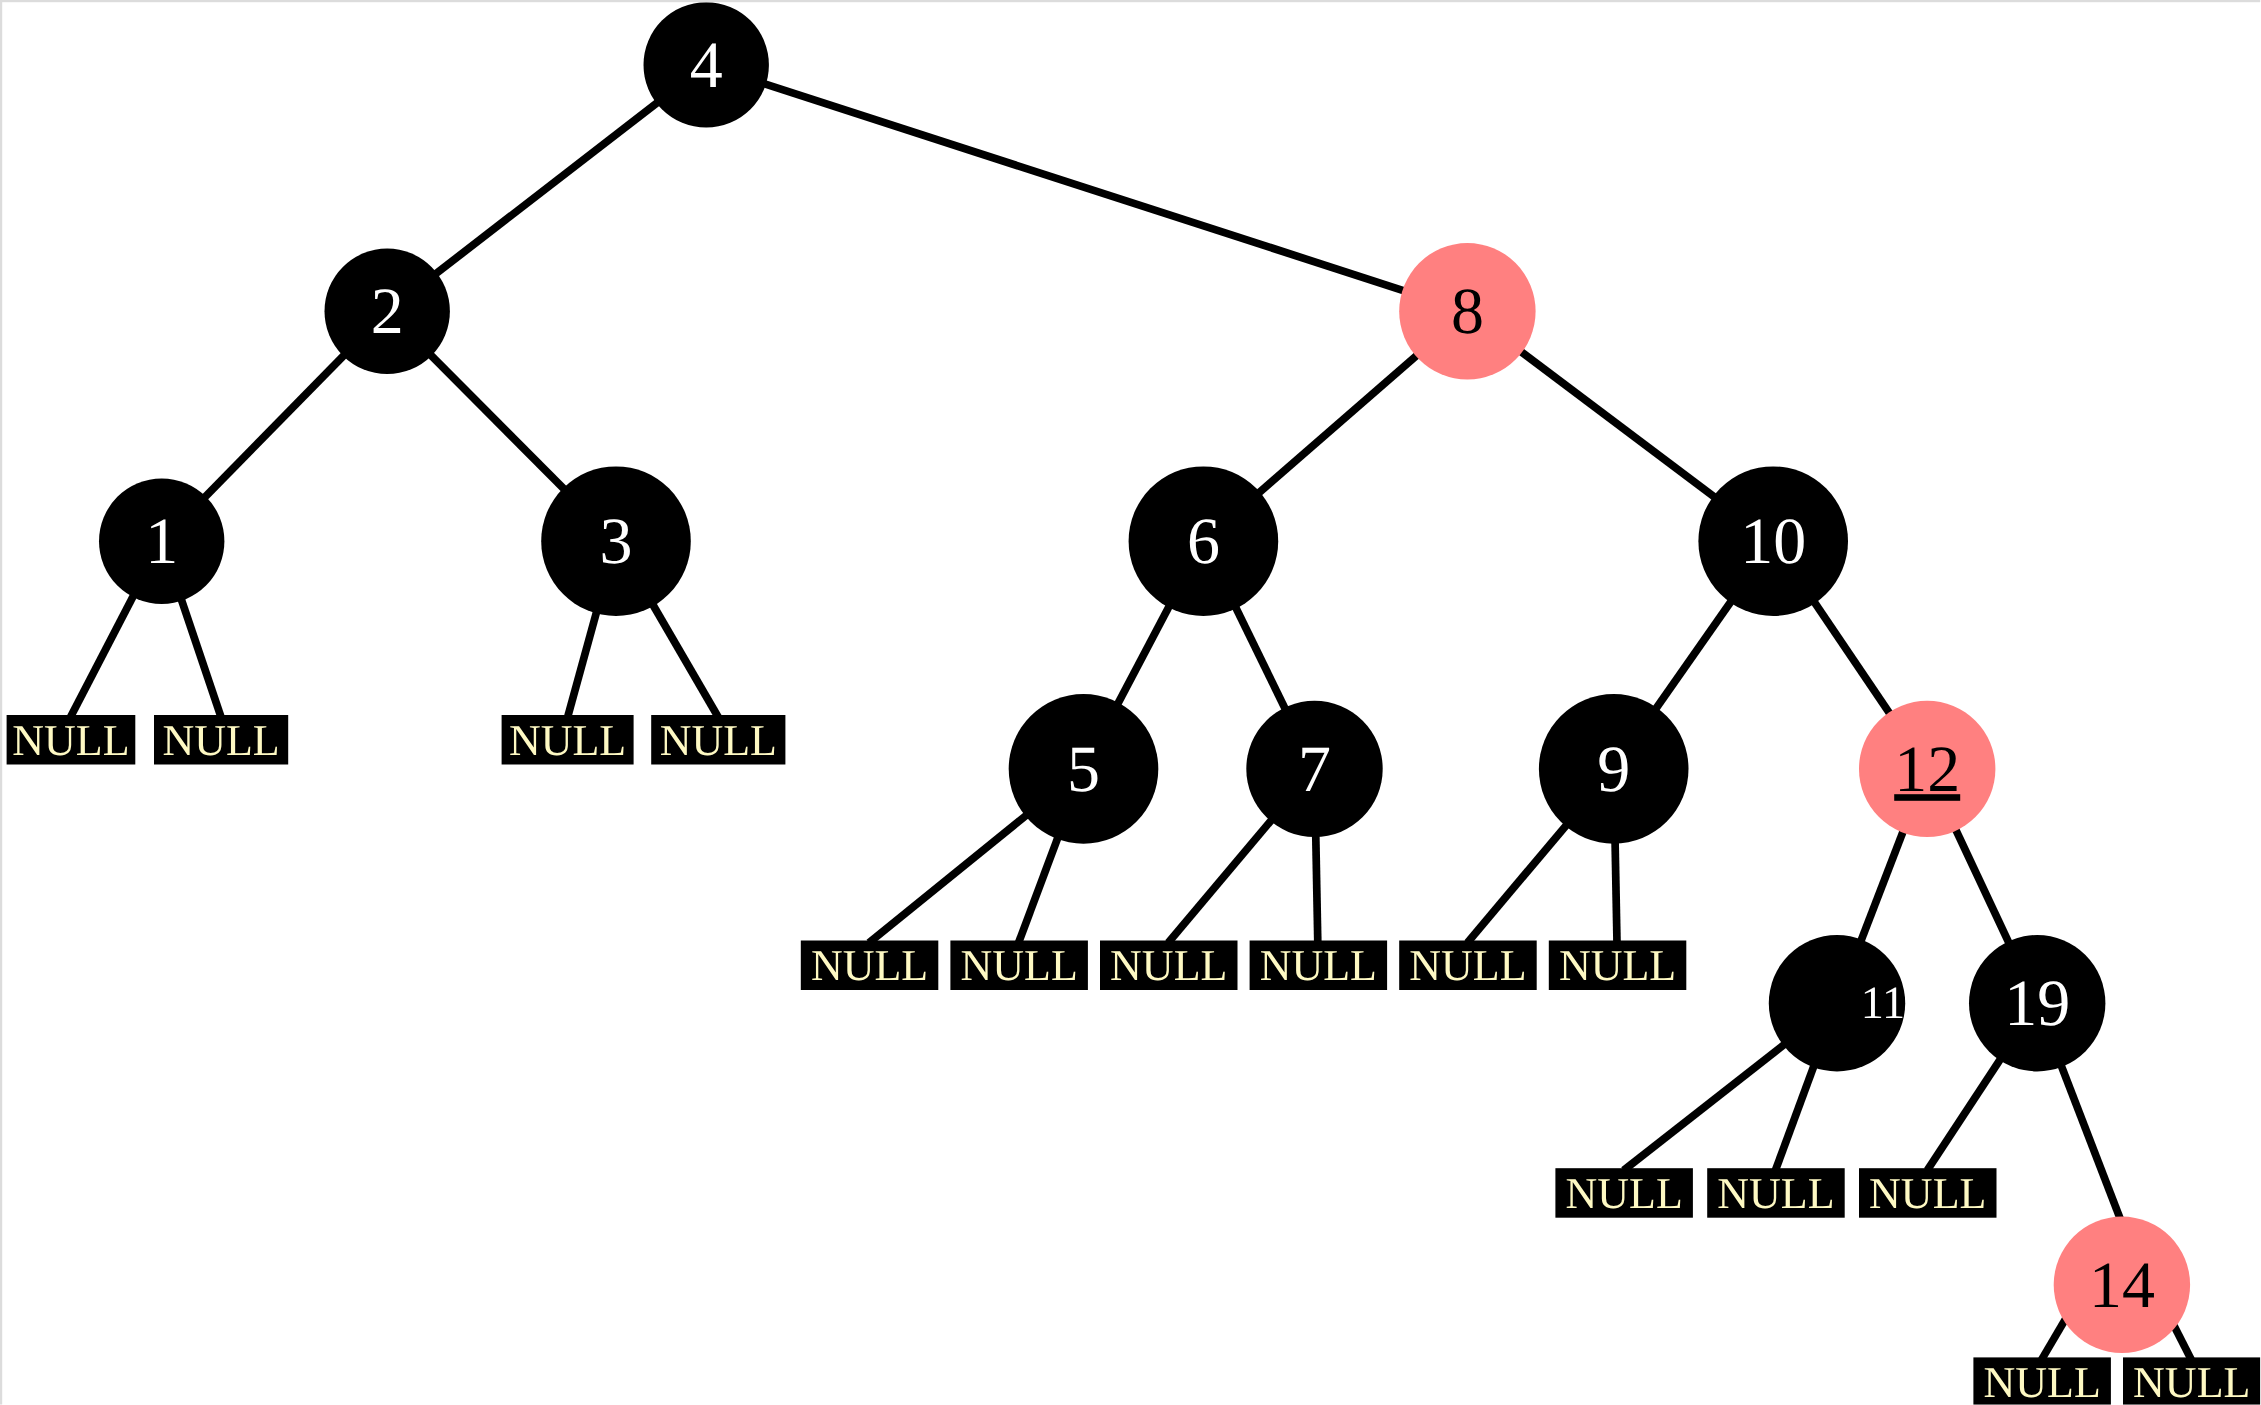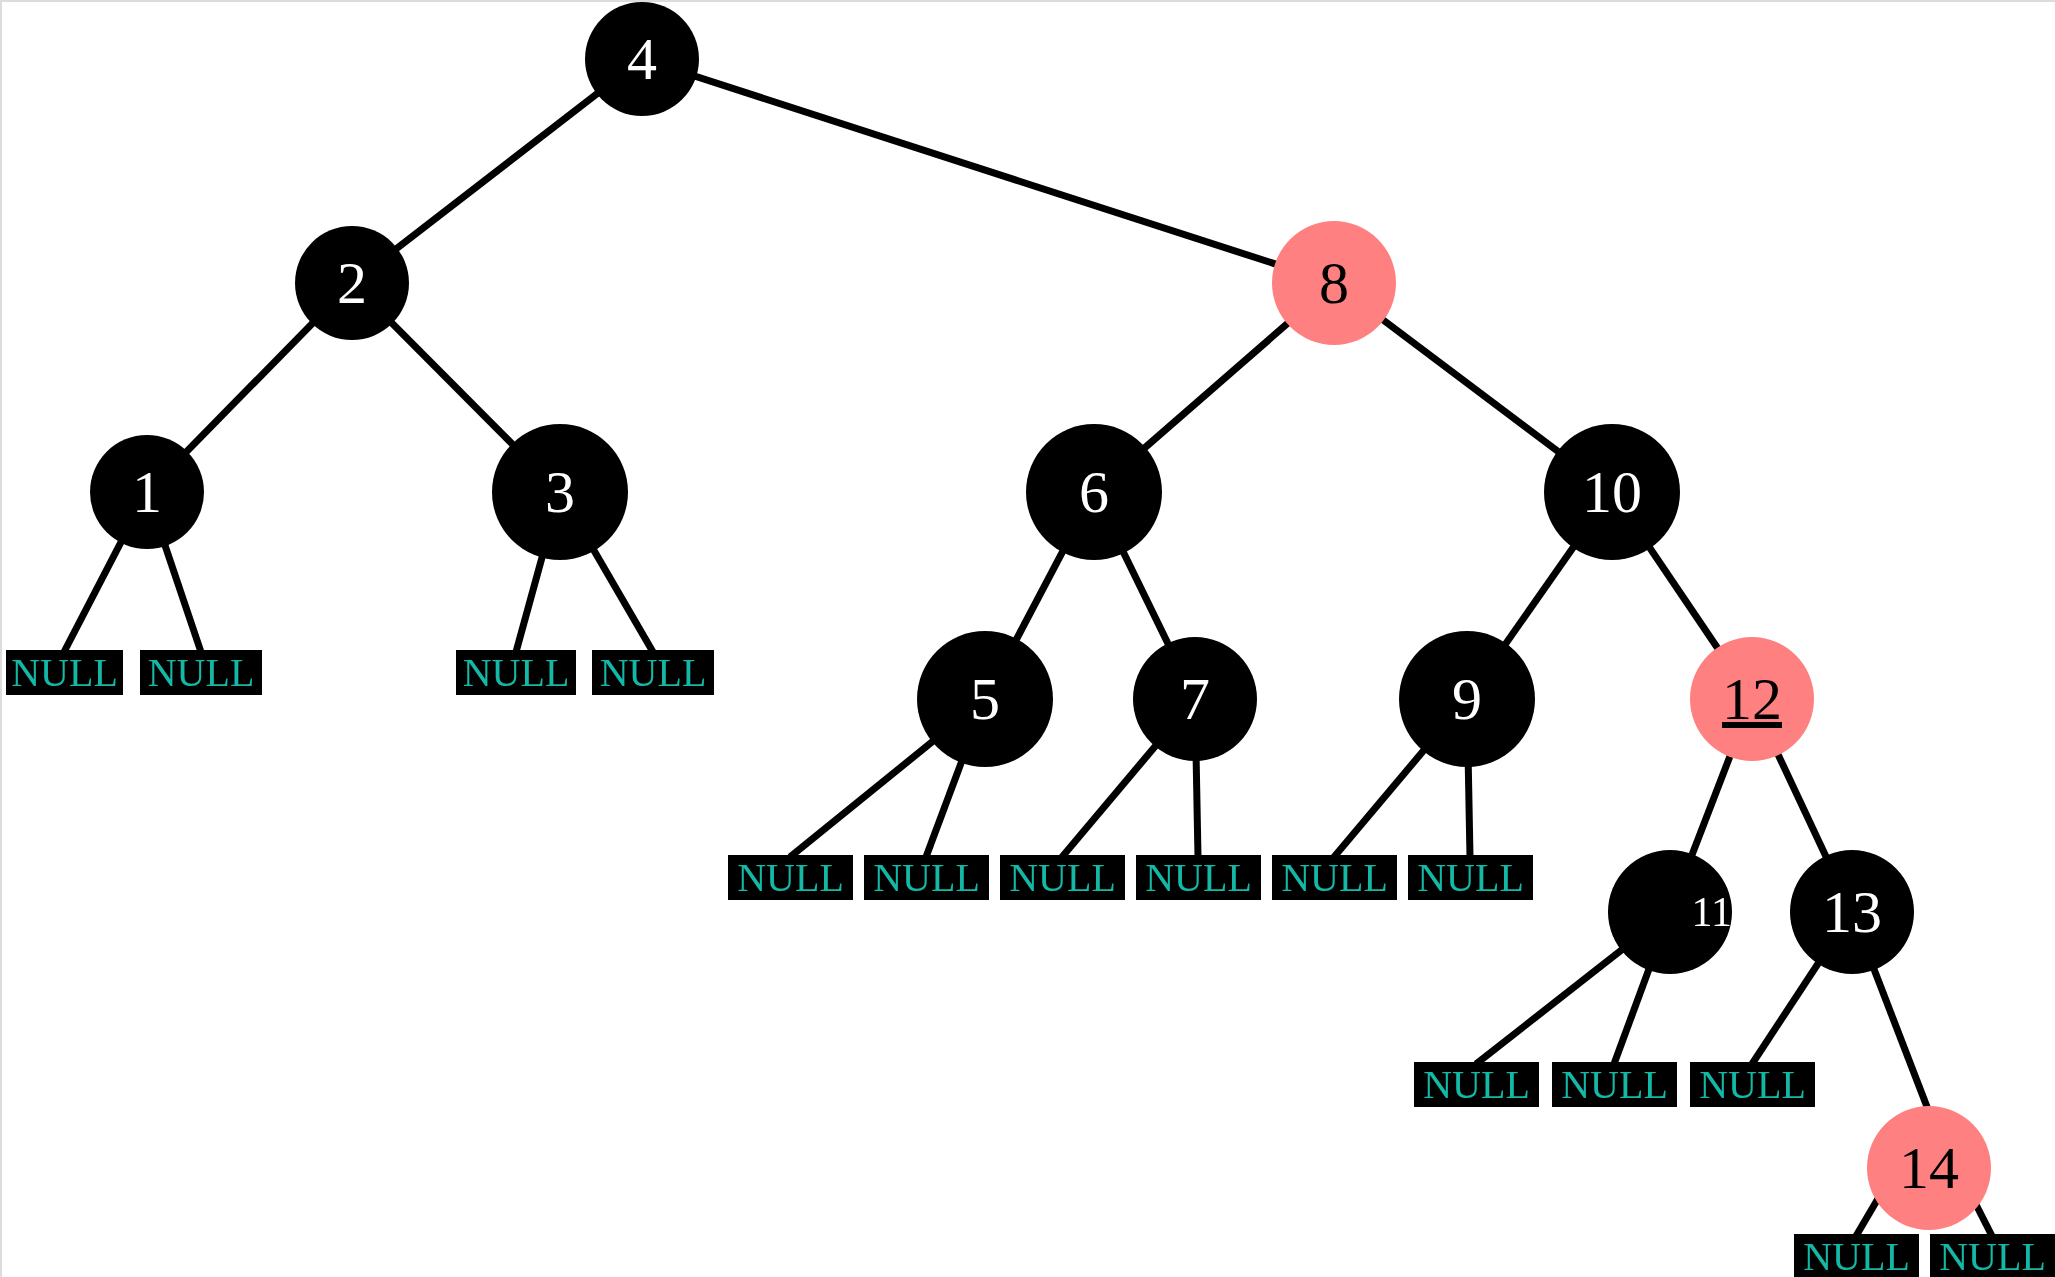--- a/index.html
+++ b/index.html
@@ -39,21 +39,21 @@
     background: #000000;
     color: #ffffff;
   }
   .node.red {
     background: #ff8080;
     color: #000000;
   }
   .nullbox {
     position: absolute;
     background: #000000;
-    color: #14b8a6;
+    color: #fef9c3;
     display: flex;
     align-items: center;
     justify-content: center;
     font-family: "Liberation Serif", "DejaVu Serif", serif;
     font-size: 40px;
     line-height: 1;
     letter-spacing: 0px;
     user-select: none;
   }
 </style>
@@ -122,21 +122,21 @@
       <div class="node black" style="left: 1397px; top: 629px; width: 136px; height: 136px; font-size: 60px;">
         <span>9</span>
       </div>
       <div class="node red" style="left: 1688px; top: 635px; width: 124px; height: 124px; font-size: 60px; text-decoration: underline;">
         <span>12</span>
       </div>
       <div class="node black" style="left: 1606px; top: 848px; width: 124px; height: 124px; font-size: 42px; justify-content: flex-end;">
         <span>11</span>
       </div>
       <div class="node black" style="left: 1788px; top: 848px; width: 124px; height: 124px; font-size: 60px;">
-        <span>13</span>
+        <span>19</span>
       </div>
       <div class="node red" style="left: 1865px; top: 1104px; width: 124px; height: 124px; font-size: 60px;">
         <span>14</span>
       </div>
     </div>
   <div id="nulls-layer">
       <div class="nullbox" style="left: 4px; top: 648px; width: 117px; height: 45px;">
         <span>NULL</span>
       </div>
       <div class="nullbox" style="left: 138px; top: 648px; width: 122px; height: 45px;">

